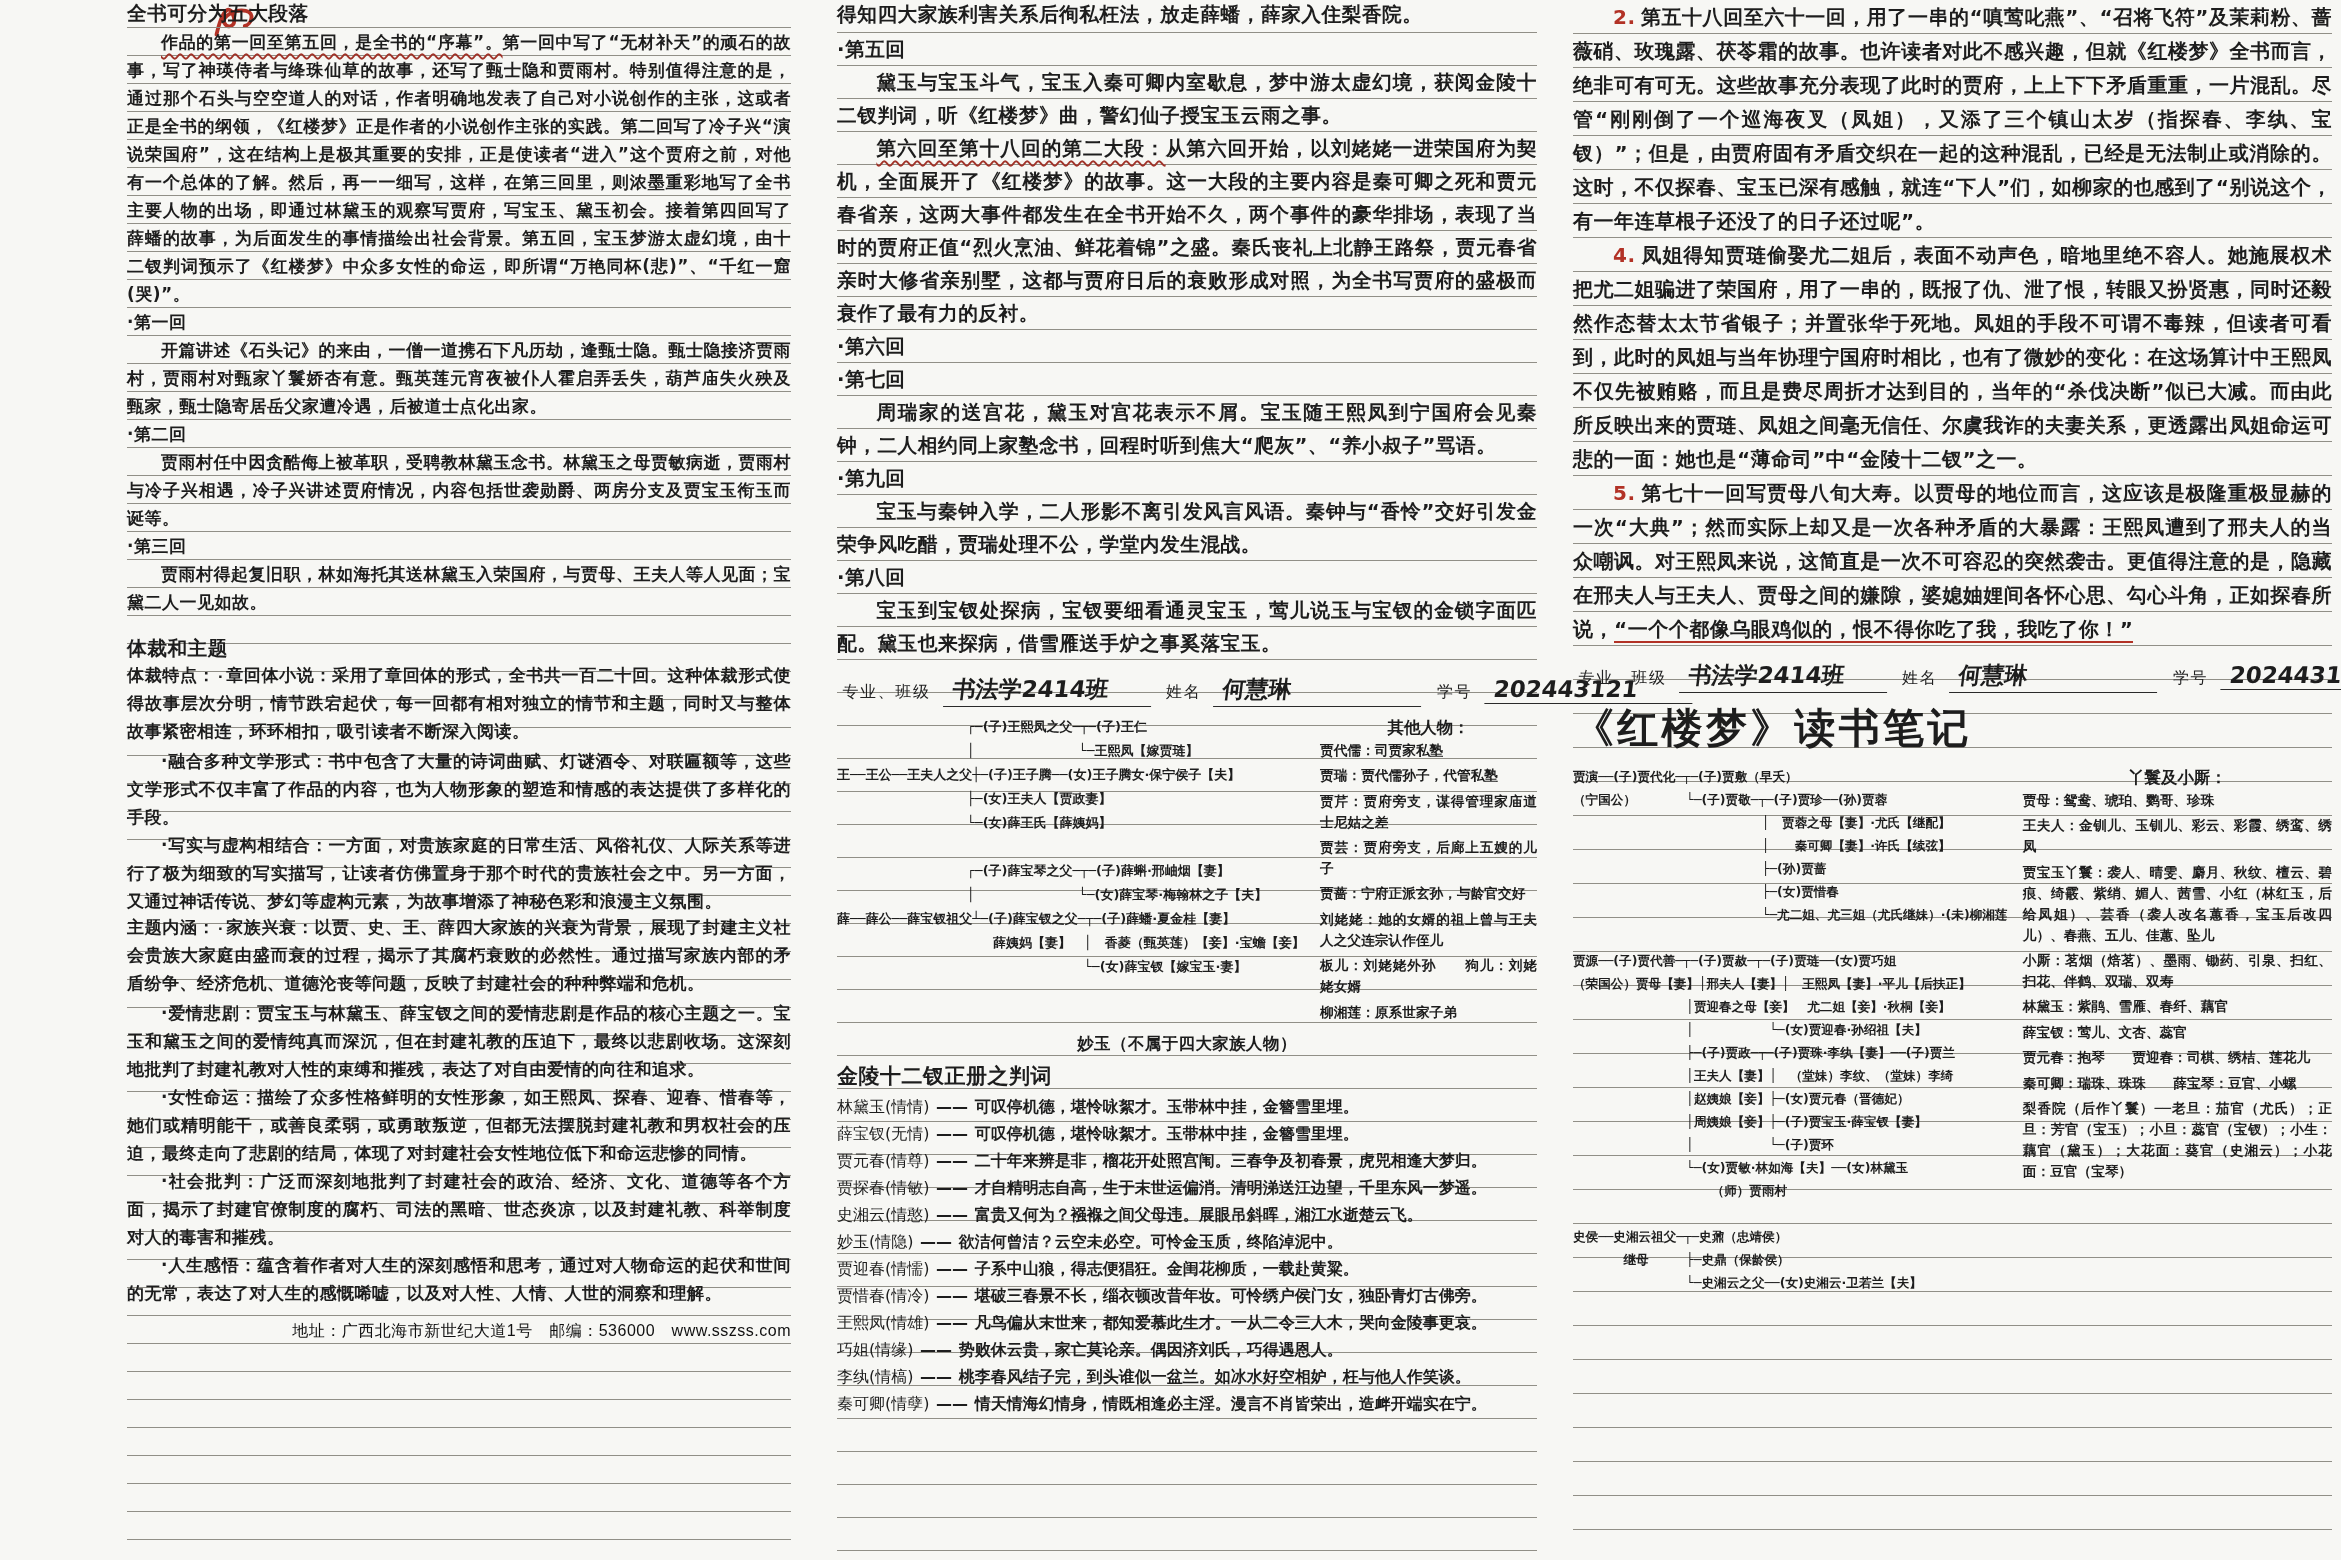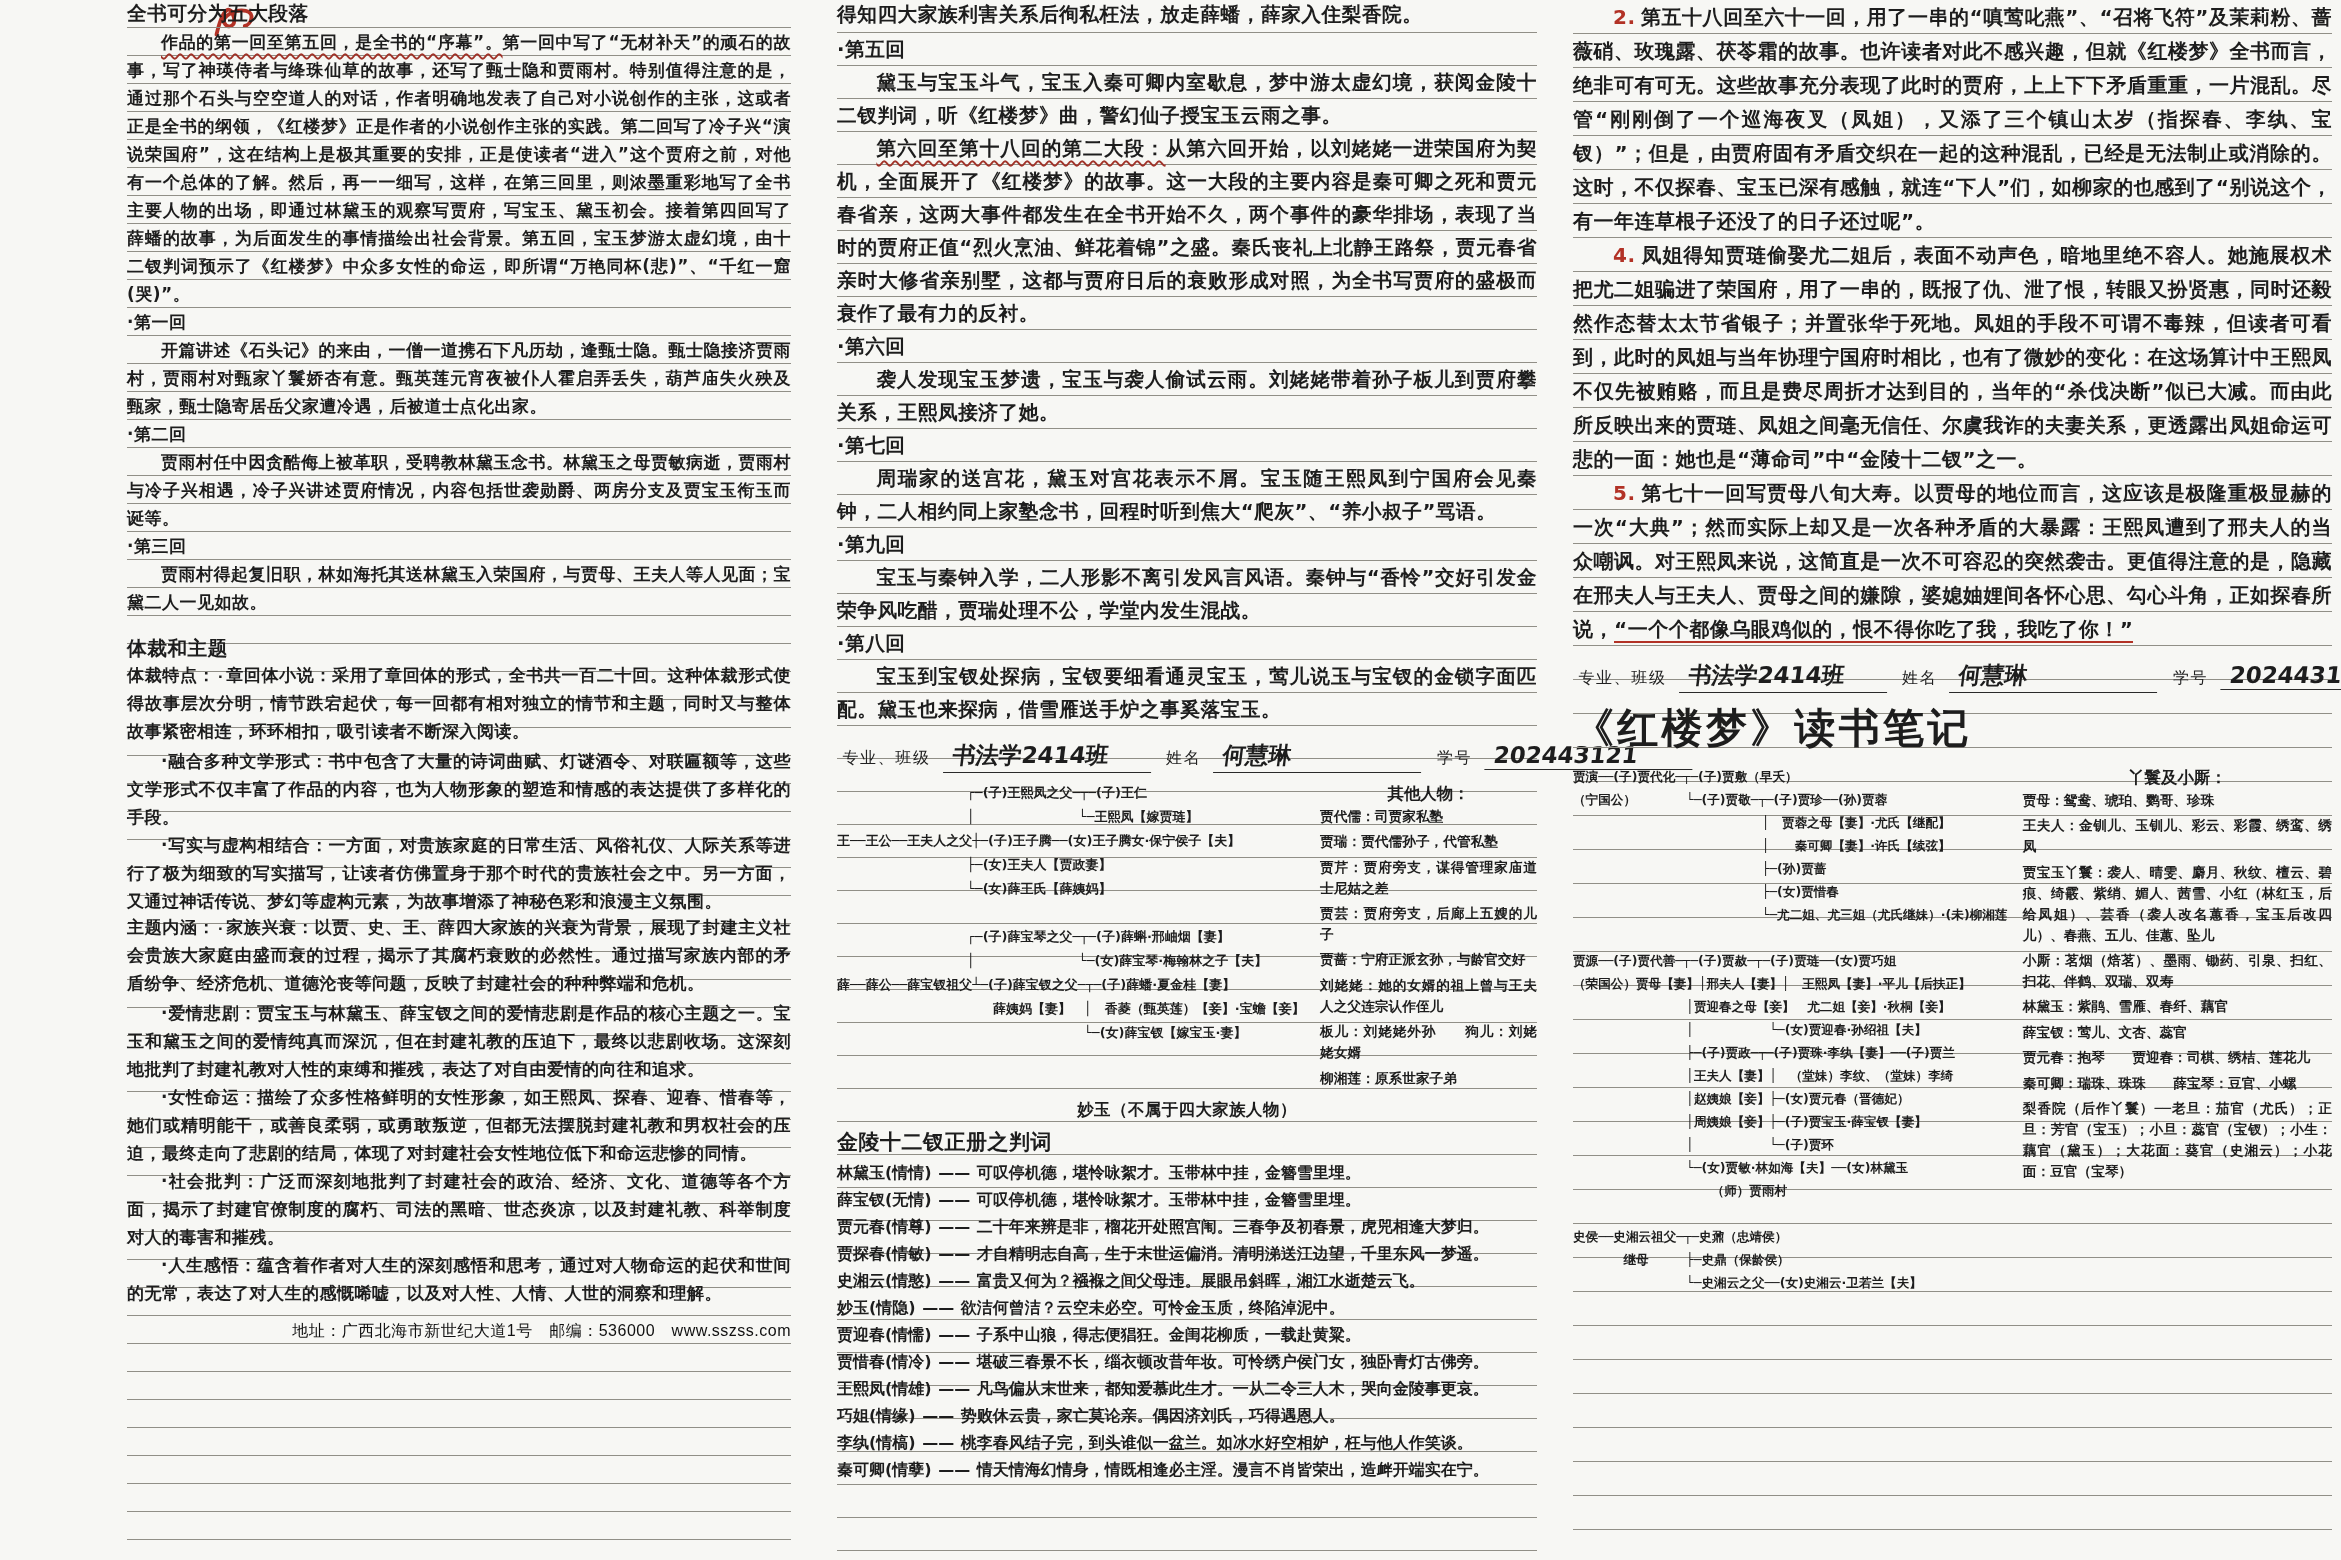--- a/index.html
+++ b/index.html
@@ -33,21 +33,21 @@
   .red-ul{border-bottom:2.7px solid #b23226;}
 
   .form-row{display:flex;align-items:baseline;gap:14px;padding:14px 0 3.3px 5.5px;}
   .form-label{font-family:"Liberation Sans",sans-serif;font-weight:400;font-size:16px;color:#222;letter-spacing:1.6px;white-space:nowrap;}
   .form-value{min-width:186px;border-bottom:1.6px solid #2a2a2a;font-weight:700;font-size:23px;
               transform:skewX(-7deg);padding:0 14px 1.1px 7.6px;white-space:nowrap;}
 
   .doc-title{font-size:41px;font-weight:800;letter-spacing:3.3px;line-height:64px;}
 
   .entries .entry{font-size:16px;line-height:27px;font-weight:600;white-space:nowrap;}
-  .entries .who{font-weight:700;}
+  .entries .who{font-weight:400;}
   .entries .dash{padding:0 6.6px;}
 
   .split{display:flex;gap:15.3px;align-items:flex-start;margin-top:4.4px;}
   .tree{white-space:pre;font-family:"DejaVu Sans",sans-serif;font-size:13px;line-height:24px;font-weight:600;margin:0;flex:0 0 auto;}
   .col-right .tree{font-size:12.6px;line-height:23px;}
   .side{flex:1 1 auto;font-size:13.7px;line-height:21px;font-weight:600;min-width:0;}
   .side-title{font-weight:800;font-size:16.4px;line-height:25px;text-align:center;}
   .side-item{margin-bottom:4.4px;text-align:justify;}
 
   .centerline{text-align:center;font-size:16.4px;line-height:33px;font-weight:700;}
@@ -82,21 +82,20 @@
     <div class="para"><span class="t">·社会批判：广泛而深刻地批判了封建社会的政治、经济、文化、道德等各个方面，揭示了封建官僚制度的腐朽、司法的黑暗、世态炎凉，以及封建礼教、科举制度对人的毒害和摧残。</span></div>
     <div class="para"><span class="t">·人生感悟：蕴含着作者对人生的深刻感悟和思考，通过对人物命运的起伏和世间的无常，表达了对人生的感慨唏嘘，以及对人性、人情、人世的洞察和理解。</span></div>
     <div class="footer">地址：广西北海市新世纪大道1号　邮编：536000　www.sszss.com</div>
   </div>
 <div class="column col-middle ruled">
     <div class="para noindent"><span class="t">得知四大家族利害关系后徇私枉法，放走薛蟠，薛家入住梨香院。</span></div>
     <div class="chapter">·第五回</div>
     <div class="para"><span class="t">黛玉与宝玉斗气，宝玉入秦可卿内室歇息，梦中游太虚幻境，获阅金陵十二钗判词，听《红楼梦》曲，警幻仙子授宝玉云雨之事。</span></div>
     <div class="para"><span class="wavy">第六回至第十八回的第二大段：</span><span class="t">从第六回开始，以刘姥姥一进荣国府为契机，全面展开了《红楼梦》的故事。这一大段的主要内容是秦可卿之死和贾元春省亲，这两大事件都发生在全书开始不久，两个事件的豪华排场，表现了当时的贾府正值“烈火烹油、鲜花着锦”之盛。秦氏丧礼上北静王路祭，贾元春省亲时大修省亲别墅，这都与贾府日后的衰败形成对照，为全书写贾府的盛极而衰作了最有力的反衬。</span></div>
     <div class="chapter">·第六回</div>
-    <div class="para"><span class="t">袭人发现宝玉梦遗，宝玉与袭人偷试云雨。刘姥姥带着孙子板儿到贾府攀关系，王熙凤接济了她。</span></div>
     <div class="chapter">·第七回</div>
     <div class="para"><span class="t">周瑞家的送宫花，黛玉对宫花表示不屑。宝玉随王熙凤到宁国府会见秦钟，二人相约同上家塾念书，回程时听到焦大“爬灰”、“养小叔子”骂语。</span></div>
     <div class="chapter">·第九回</div>
     <div class="para"><span class="t">宝玉与秦钟入学，二人形影不离引发风言风语。秦钟与“香怜”交好引发金荣争风吃醋，贾瑞处理不公，学堂内发生混战。</span></div>
     <div class="chapter">·第八回</div>
     <div class="para"><span class="t">宝玉到宝钗处探病，宝钗要细看通灵宝玉，莺儿说玉与宝钗的金锁字面匹配。黛玉也来探病，借雪雁送手炉之事奚落宝玉。</span></div>
     <div class="form-row">
       <span class="form-label">专业、班级</span>
       <span class="form-value">书法学2414班</span>
       <span class="form-label">姓名</span>

